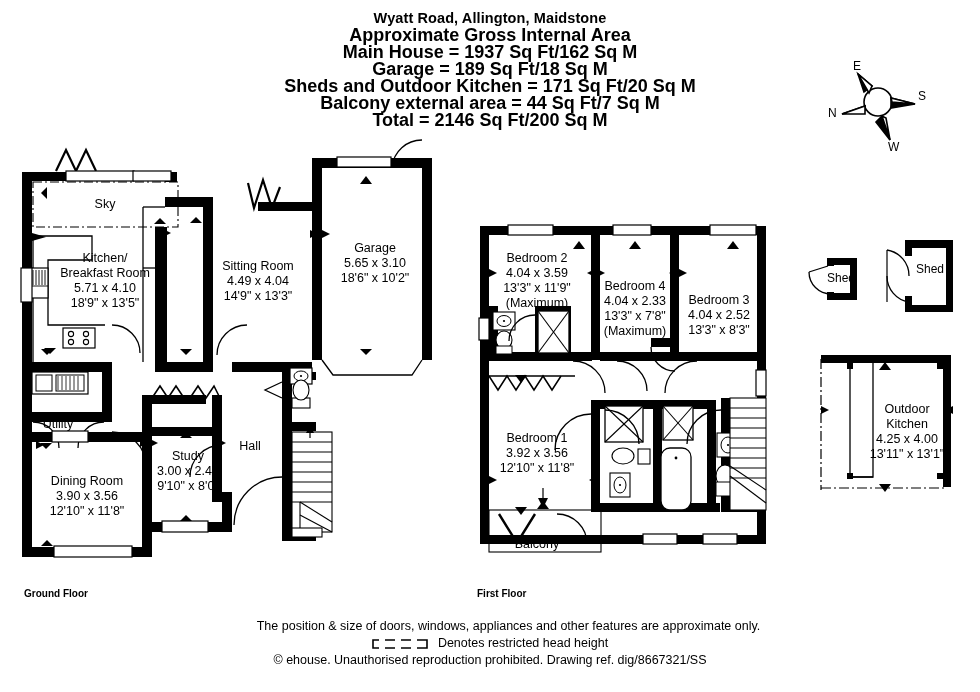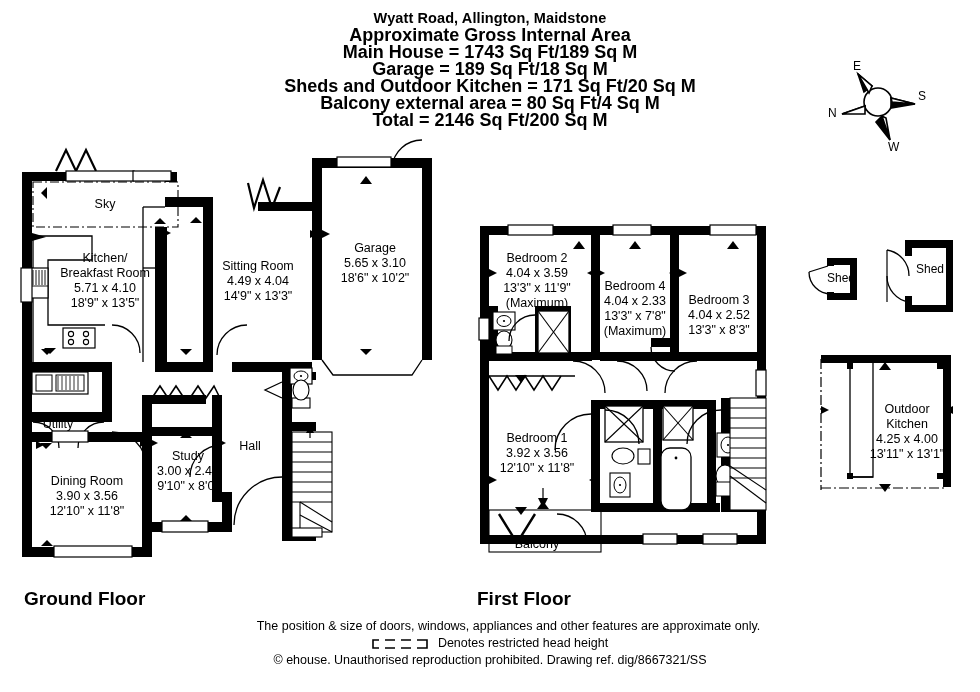--- a/index.html
+++ b/index.html
@@ -14,21 +14,21 @@
   .stage{position:absolute;left:0;top:0;width:980px;height:692px;}
   .abs{position:absolute;}
 
   
   #header{left:0;top:10px;width:980px;text-align:center;}
   #header .line{font-weight:bold;line-height:17px;}
   #header .title{font-size:14.5px;letter-spacing:.1px;}
   #header .sub{font-size:18px;}
 
   
-  .floor-caption{font-weight:bold;font-size:19px;}
+  .floor-caption{font-weight:bold;font-size:10px;}
 
   
   #footer{left:0;top:618px;width:980px;text-align:center;}
   #footer .f1{font-weight:bold;font-size:12.5px;line-height:17px;}
   #footer .f2{font-size:12.5px;line-height:17px;padding-left:37px;}
   #footer .f3{font-size:12.5px;line-height:17px;text-align:center;}
   #footer .f4{font-size:12.5px;line-height:17px;}
   .headsym{display:inline-block;vertical-align:middle;margin-right:4px;}
 
   
@@ -38,24 +38,24 @@
   .ln{stroke:#000;fill:none;}
 </style>
 </head>
 <body>
 
 <div class="stage">
 
   <div class="abs" id="header">
     <div class="line title">Wyatt Road, Allington, Maidstone</div>
     <div class="line sub">Approximate Gross Internal Area</div>
-    <div class="line sub">Main House = 1743 Sq Ft/189 Sq M</div>
+    <div class="line sub">Main House = 1937 Sq Ft/162 Sq M</div>
     <div class="line sub">Garage = 189 Sq Ft/18 Sq M</div>
     <div class="line sub">Sheds and Outdoor Kitchen = 171 Sq Ft/20 Sq M</div>
-    <div class="line sub">Balcony external area = 80 Sq Ft/4 Sq M</div>
+    <div class="line sub">Balcony external area = 44 Sq Ft/7 Sq M</div>
     <div class="line sub">Total = 2146 Sq Ft/200 Sq M</div>
   </div>
 
   <div class="abs" style="left:820px;top:52px;width:120px;height:100px;">
     <svg width="120" height="100" viewBox="0 0 120 100">
       <g class="ln" stroke-width="1.6">
         <circle cx="58" cy="50" r="14" fill="#fff"></circle>
 
         <polygon points="44,40 38,22 52,34" fill="#000" stroke="#000"></polygon>
         <polygon points="38,22 52,34 49,41" fill="#fff" stroke="#000"></polygon>

